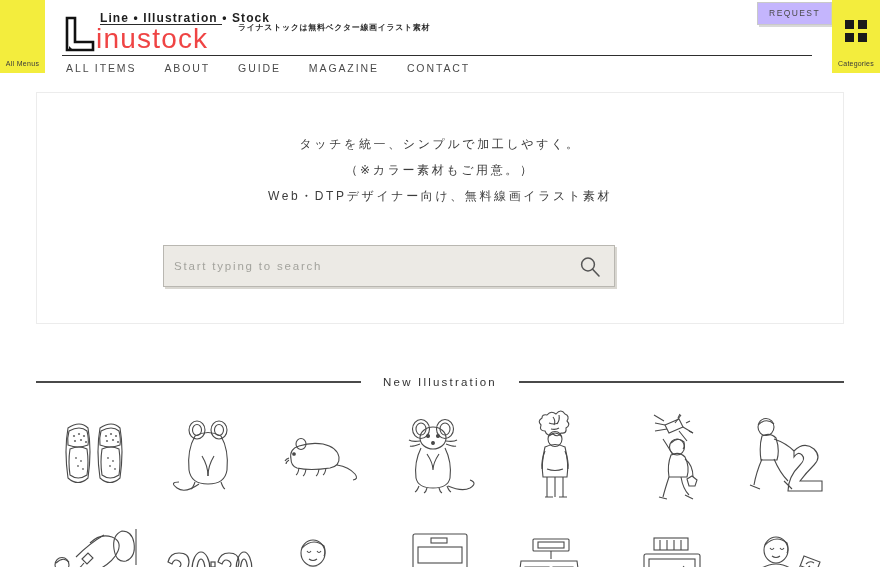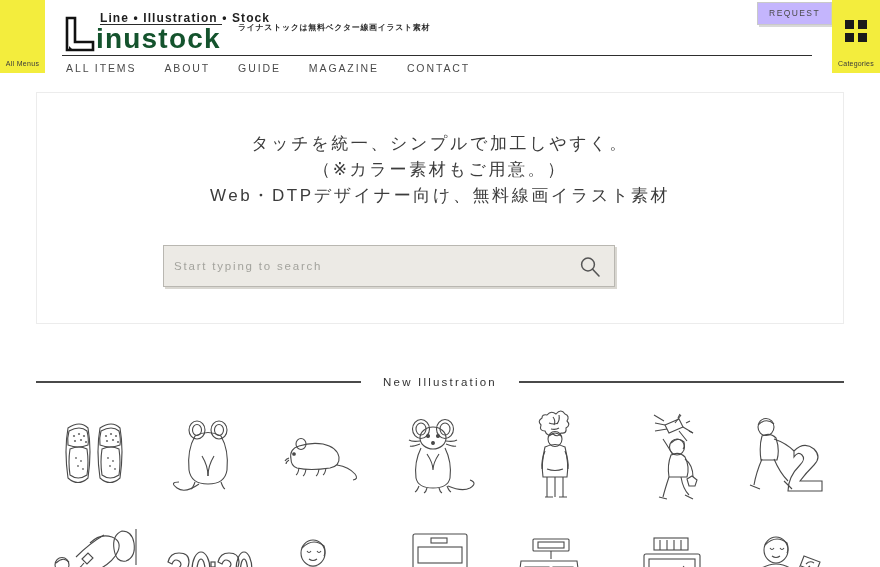--- a/index.html
+++ b/index.html
@@ -48,22 +48,22 @@
   .logo-tag-rule {
     position: absolute; left: 38px; top: 18px;
     width: 122px; height: 1px; background: #2a2a2a;
   }
   .logo-mark {
     position: absolute; left: 2px; top: 10px;
     width: 32px; height: 36px;
   }
   .logo-word {
     position: absolute; left: 34px; top: 18px;
-    font-size: 28px; font-weight: bold;
-    letter-spacing: 1.2px; color: #14532d;
+    font-size: 28px; font-weight: normal;
+    letter-spacing: 1.2px; color: #ef4444;
     line-height: 30px;
   }
 
   .tagline {
     position: absolute; left: 238px; top: 22px;
     width: 260px;
   }
   .tagline-jp {
     font-size: 8px; letter-spacing: .6px; color: #2b2b2b;
     font-weight: bold; line-height: 12px;
@@ -127,21 +127,21 @@
     position: absolute; left: 36px; top: 92px;
     width: 808px; height: 232px;
     background: #ffffff;
     border: 1px solid #ececec;
   }
   .hero-lines {
     position: absolute; left: 0; right: 0; top: 38px;
     text-align: center;
   }
   .hero-line {
-    font-size: 17px; letter-spacing: 2.6px;
+    font-size: 12px; letter-spacing: 2.6px;
     color: #3c3c3c; line-height: 26px;
     white-space: nowrap;
   }
 
   .search-wrap {
     position: absolute; left: 126px; top: 152px;
     width: 452px; height: 42px;
     background: #eceae5;
     border: 1px solid #b9b7b1;
     box-shadow: 2px 2px 0 #d9d7d1;

